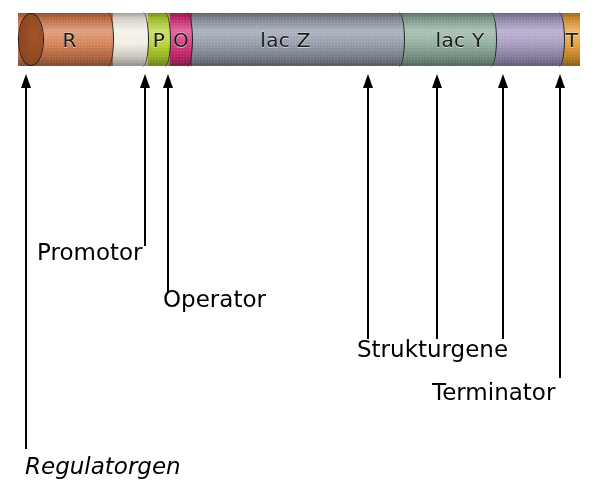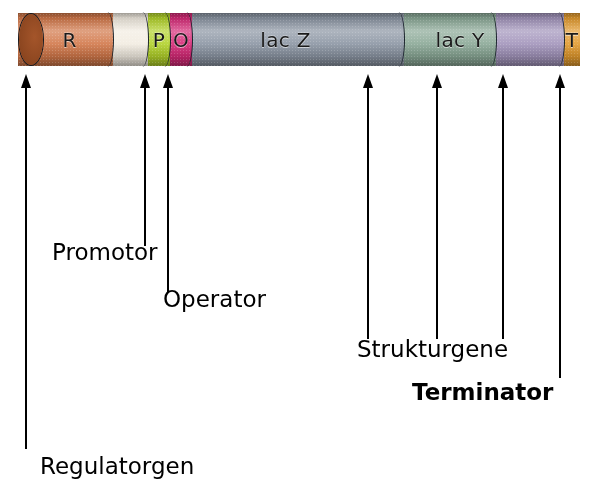--- a/index.html
+++ b/index.html
@@ -234,20 +234,20 @@
       <div class="arrow" style="left: 496px; top: 74px; height: 265px;">
         <div class="head"></div>
         <div class="shaft"></div>
       </div>
       <div class="arrow" style="left: 553px; top: 74px; height: 304px;">
         <div class="head"></div>
         <div class="shaft"></div>
       </div>
     </div>
   <div id="callouts">
-      <div class="callout" style="left: 52px; top: 241px;">Promotor</div>
+      <div class="callout" style="left: 37px; top: 241px;">Promotor</div>
       <div class="callout" style="left: 163px; top: 288px; text-align: right;">Operator</div>
       <div class="callout" style="left: 357px; top: 338px;">Strukturgene</div>
-      <div class="callout" style="left: 412px; top: 381px; font-weight: bold;">Terminator</div>
-      <div class="callout" style="left: 40px; top: 455px;">Regulatorgen</div>
+      <div class="callout" style="left: 432px; top: 381px;">Terminator</div>
+      <div class="callout" style="left: 25px; top: 455px; font-style: italic;">Regulatorgen</div>
     </div>
 
 </div>
 
 </body></html>

